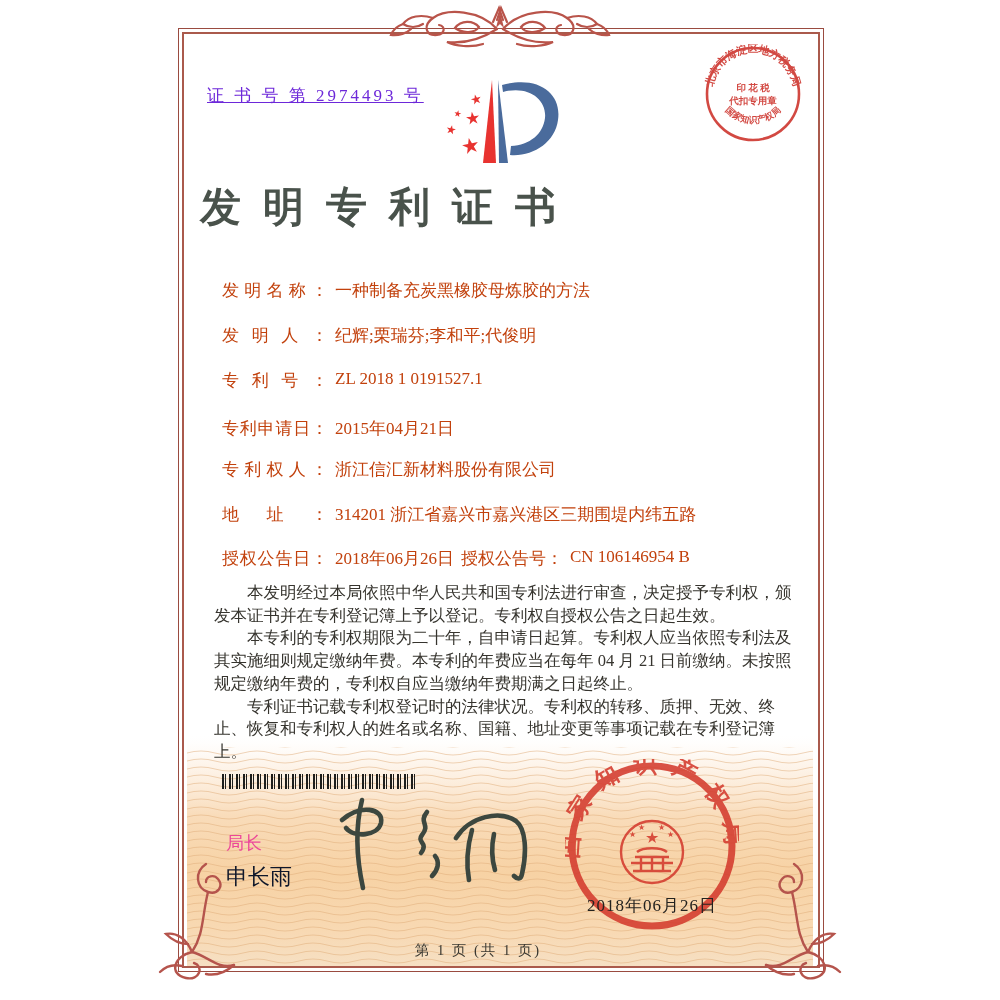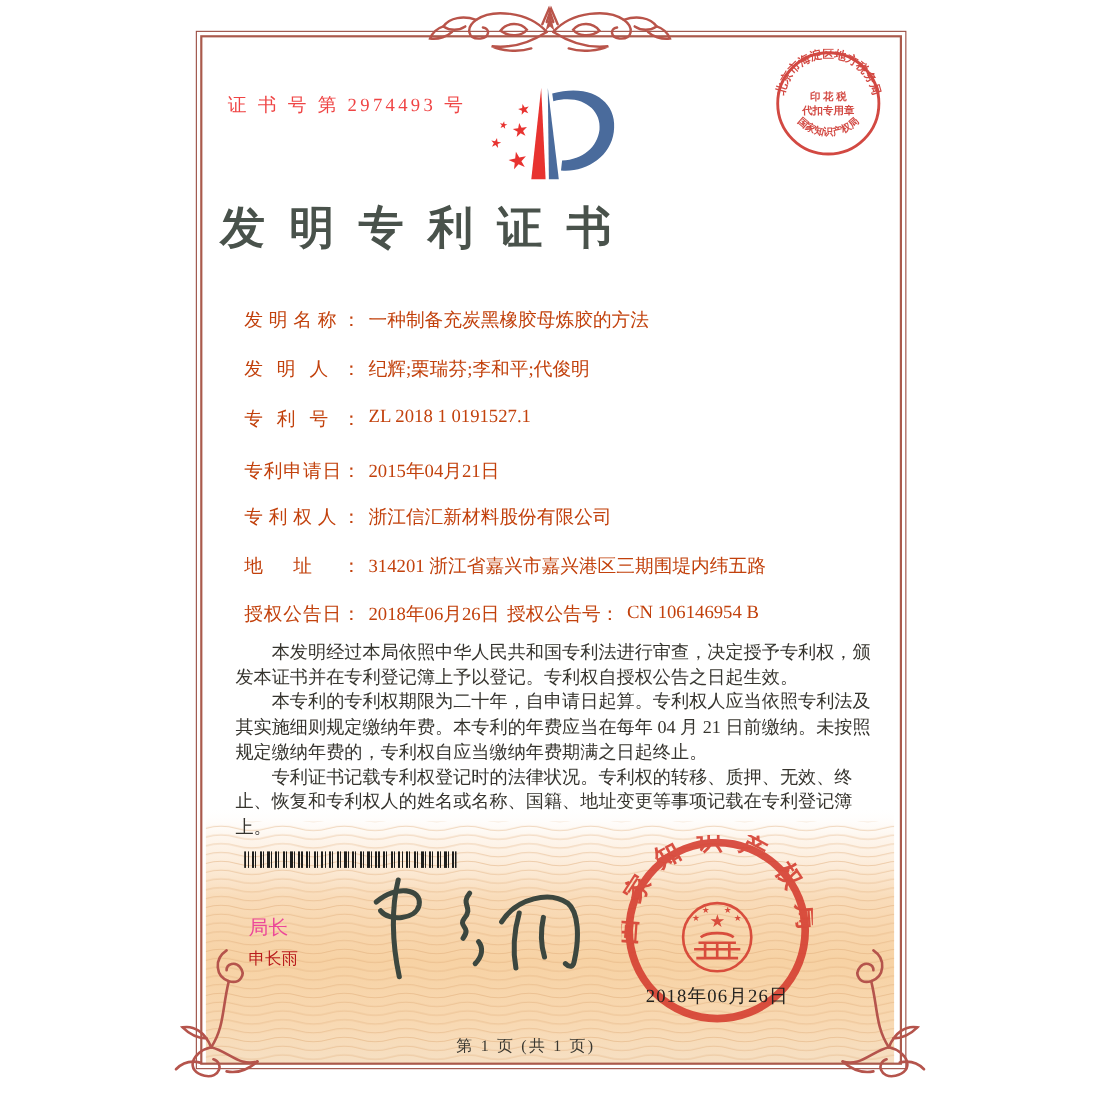--- a/index.html
+++ b/index.html
@@ -5,35 +5,35 @@
   html,body{margin:0;padding:0;background:#ffffff;}
   .viewport{position:relative;width:1000px;height:1000px;background:#ffffff;overflow:hidden;
             font-family:"Liberation Serif","DejaVu Serif",serif;color:#35332e;}
   
   .cert-border{position:absolute;left:178px;top:28px;width:644px;height:942px;
                border:1.5px solid #9a4b40;}
   .cert-border-inner{position:absolute;inset:3px;border:2.5px solid #aa5a4c;}
   
   .band{position:absolute;left:187px;top:733px;width:626px;height:234px;}
   
-  .cert-no{position:absolute;left:207px;top:84px;font-size:17px;letter-spacing:3px;color:#ef4444;}
+  .cert-no{position:absolute;left:207px;top:84px;font-size:17px;letter-spacing:3px;color:#6d28d9;text-decoration:underline;}
   .title{position:absolute;left:178px;top:180px;width:644px;text-align:left;
          font-size:41px;font-weight:700;color:#49524b;letter-spacing:22px;padding-left:22px;box-sizing:border-box;}
   .row{position:absolute;left:222px;font-size:17px;color:#c2410c;white-space:nowrap;}
   .row .label{display:inline-block;width:106px;text-align:justify;text-align-last:justify;vertical-align:top;}
   .row .value{margin-left:7px;vertical-align:top;display:inline-block;}
   .row .value .vline{line-height:24px;}
   .grant2{margin-left:62px;}
   .bodytext{position:absolute;left:214px;top:582px;width:578px;}
   .bodytext p{margin:0;font-size:16.5px;line-height:22.7px;text-indent:2em;color:#36342e;}
   .barcode{position:absolute;left:222px;top:774px;width:193px;height:15px;
            background:repeating-linear-gradient(90deg,#1e1e1c 0 2px,transparent 2px 3px,#1e1e1c 3px 4px,transparent 4px 7px,#1e1e1c 7px 9px,transparent 9px 10px,#1e1e1c 10px 11px,transparent 11px 14px);}
   .signer-title{position:absolute;left:226px;top:831px;font-size:18px;color:#ec4899;
                 font-family:"Liberation Sans","DejaVu Sans",sans-serif;}
-  .signer-name{position:absolute;left:226px;top:862px;font-size:15px;color:#b91c1c;
+  .signer-name{position:absolute;left:226px;top:862px;font-size:22px;color:#0f172a;
                font-family:"Liberation Sans","DejaVu Sans",sans-serif;}
   .signature{position:absolute;left:332px;top:790px;width:205px;height:108px;}
   .seal{position:absolute;left:565px;top:759px;width:174px;height:174px;}
   .seal-date{position:absolute;left:568px;top:894px;width:168px;text-align:center;
              font-size:17px;color:#23221f;letter-spacing:1px;z-index:6;}
   .footer{position:absolute;left:178px;top:941px;width:600px;text-align:center;
           font-size:14.5px;color:#3a3831;letter-spacing:2px;}
   .ornament-top{position:absolute;left:385px;top:2px;width:230px;height:50px;}
   .flourish{position:absolute;width:100px;height:122px;}
   .flourish.left{left:146px;top:860px;}

